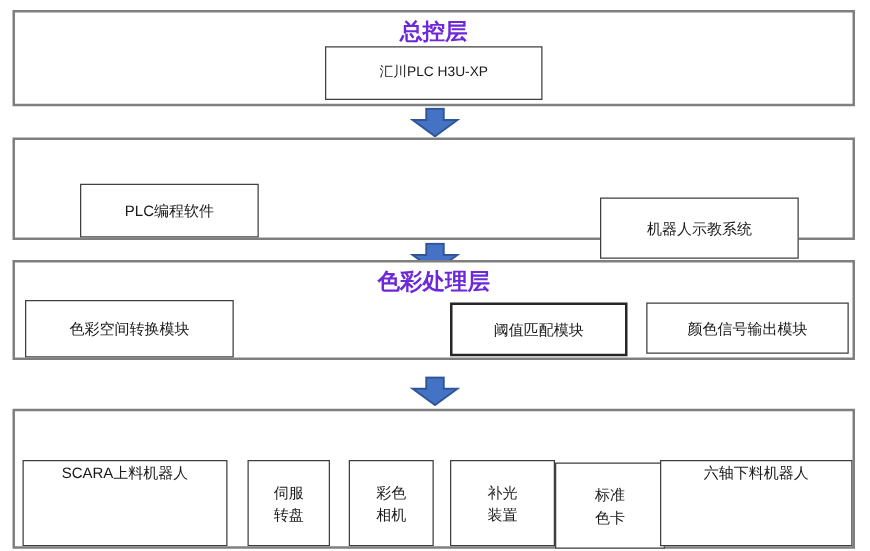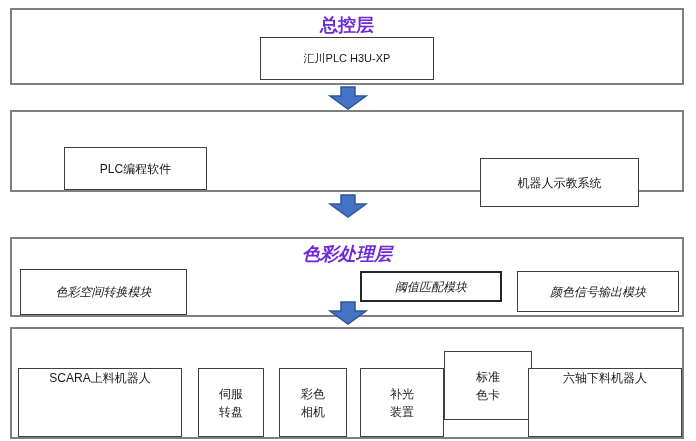--- a/index.html
+++ b/index.html
@@ -50,39 +50,39 @@
     <div class="module" style="left:52px; top:35px; width:143px; height:43px;">PLC编程软件</div>
     <div class="module" style="left:468px; top:46px; width:159px; height:49px;">机器人示教系统</div>
   </div>
 
   <div class="arrow" style="top:194px;">
     <svg width="40" height="24" viewBox="0 0 40 24">
       <path d="M13 1 H27 V10 H38 L20 23 L2 10 H13 Z" fill="#4472C4" stroke="#2F5597" stroke-width="1.5"></path>
     </svg>
   </div>
 
-  <div class="layer" style="top: 237px; height: 80px; border-color: rgb(127, 127, 127); font-style: italic;">
+  <div class="layer" style="top: 208px; height: 80px; border-color: rgb(127, 127, 127);">
     <div class="layer-title">色彩处理层</div>
     <div class="module" style="left:8px; top:30px; width:167px; height:46px;">色彩空间转换模块</div>
-    <div class="module thick" style="left:348px; top:32px; width:142px; height:31px;">阈值匹配模块</div>
+    <div class="module thick" style="left:348px; top:32px; width:142px; height:43px;">阈值匹配模块</div>
     <div class="module" style="left:505px; top:32px; width:162px; height:41px;">颜色信号输出模块</div>
   </div>
 
   <div class="arrow" style="top:301px;">
     <svg width="40" height="24" viewBox="0 0 40 24">
       <path d="M13 1 H27 V10 H38 L20 23 L2 10 H13 Z" fill="#4472C4" stroke="#2F5597" stroke-width="1.5"></path>
     </svg>
   </div>
 
   <div class="layer" style="top: 327px; height: 112px; border-color: rgb(127, 127, 127);">
     <div class="module top-text" style="left:6px; top:39px; width:164px; height:69px;">SCARA上料机器人</div>
     <div class="module" style="left:186px; top:39px; width:66px; height:69px;">伺服
 转盘</div>
     <div class="module" style="left:267px; top:39px; width:68px; height:69px;">彩色
 相机</div>
     <div class="module" style="left:348px; top:39px; width:84px; height:69px;">补光
 装置</div>
-    <div class="module" style="left:432px; top:22px; width:88px; height:69px;">标准
+    <div class="module" style="left:432px; top:41px; width:88px; height:69px;">标准
 色卡</div>
     <div class="module top-text" style="left:516px; top:39px; width:154px; height:69px;">六轴下料机器人</div>
   </div>
 
 </div>
 
 </body></html>

